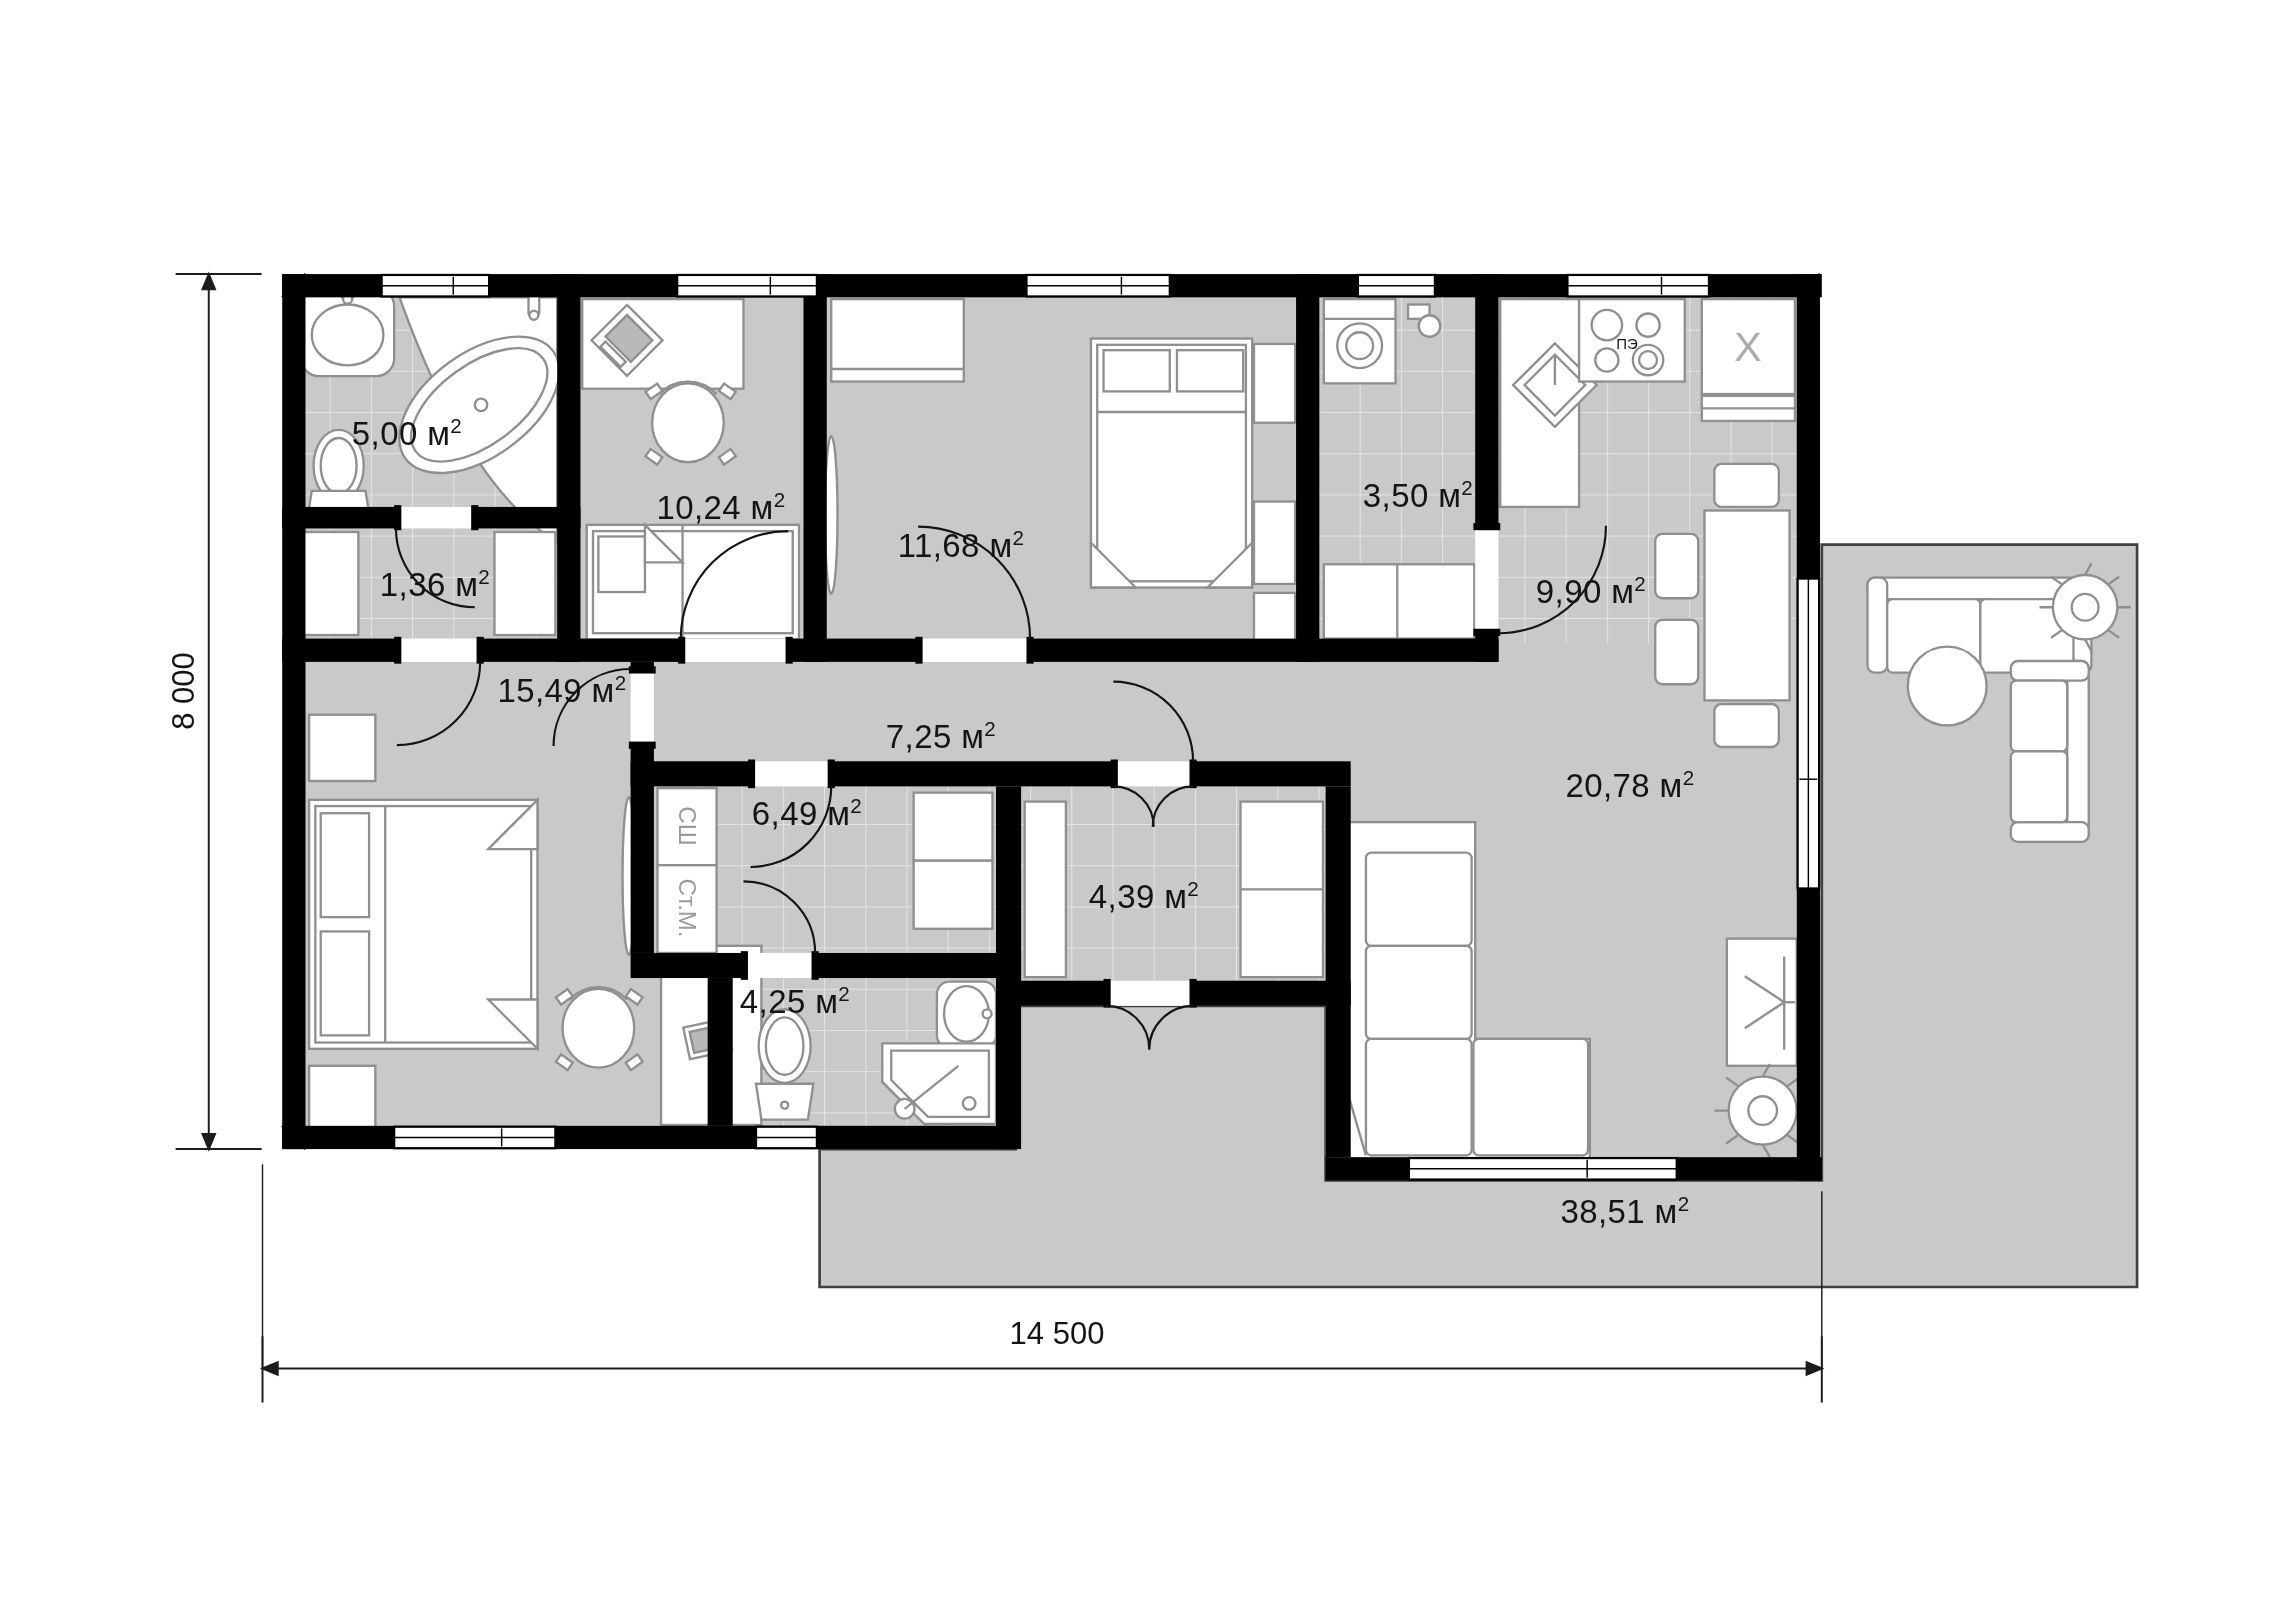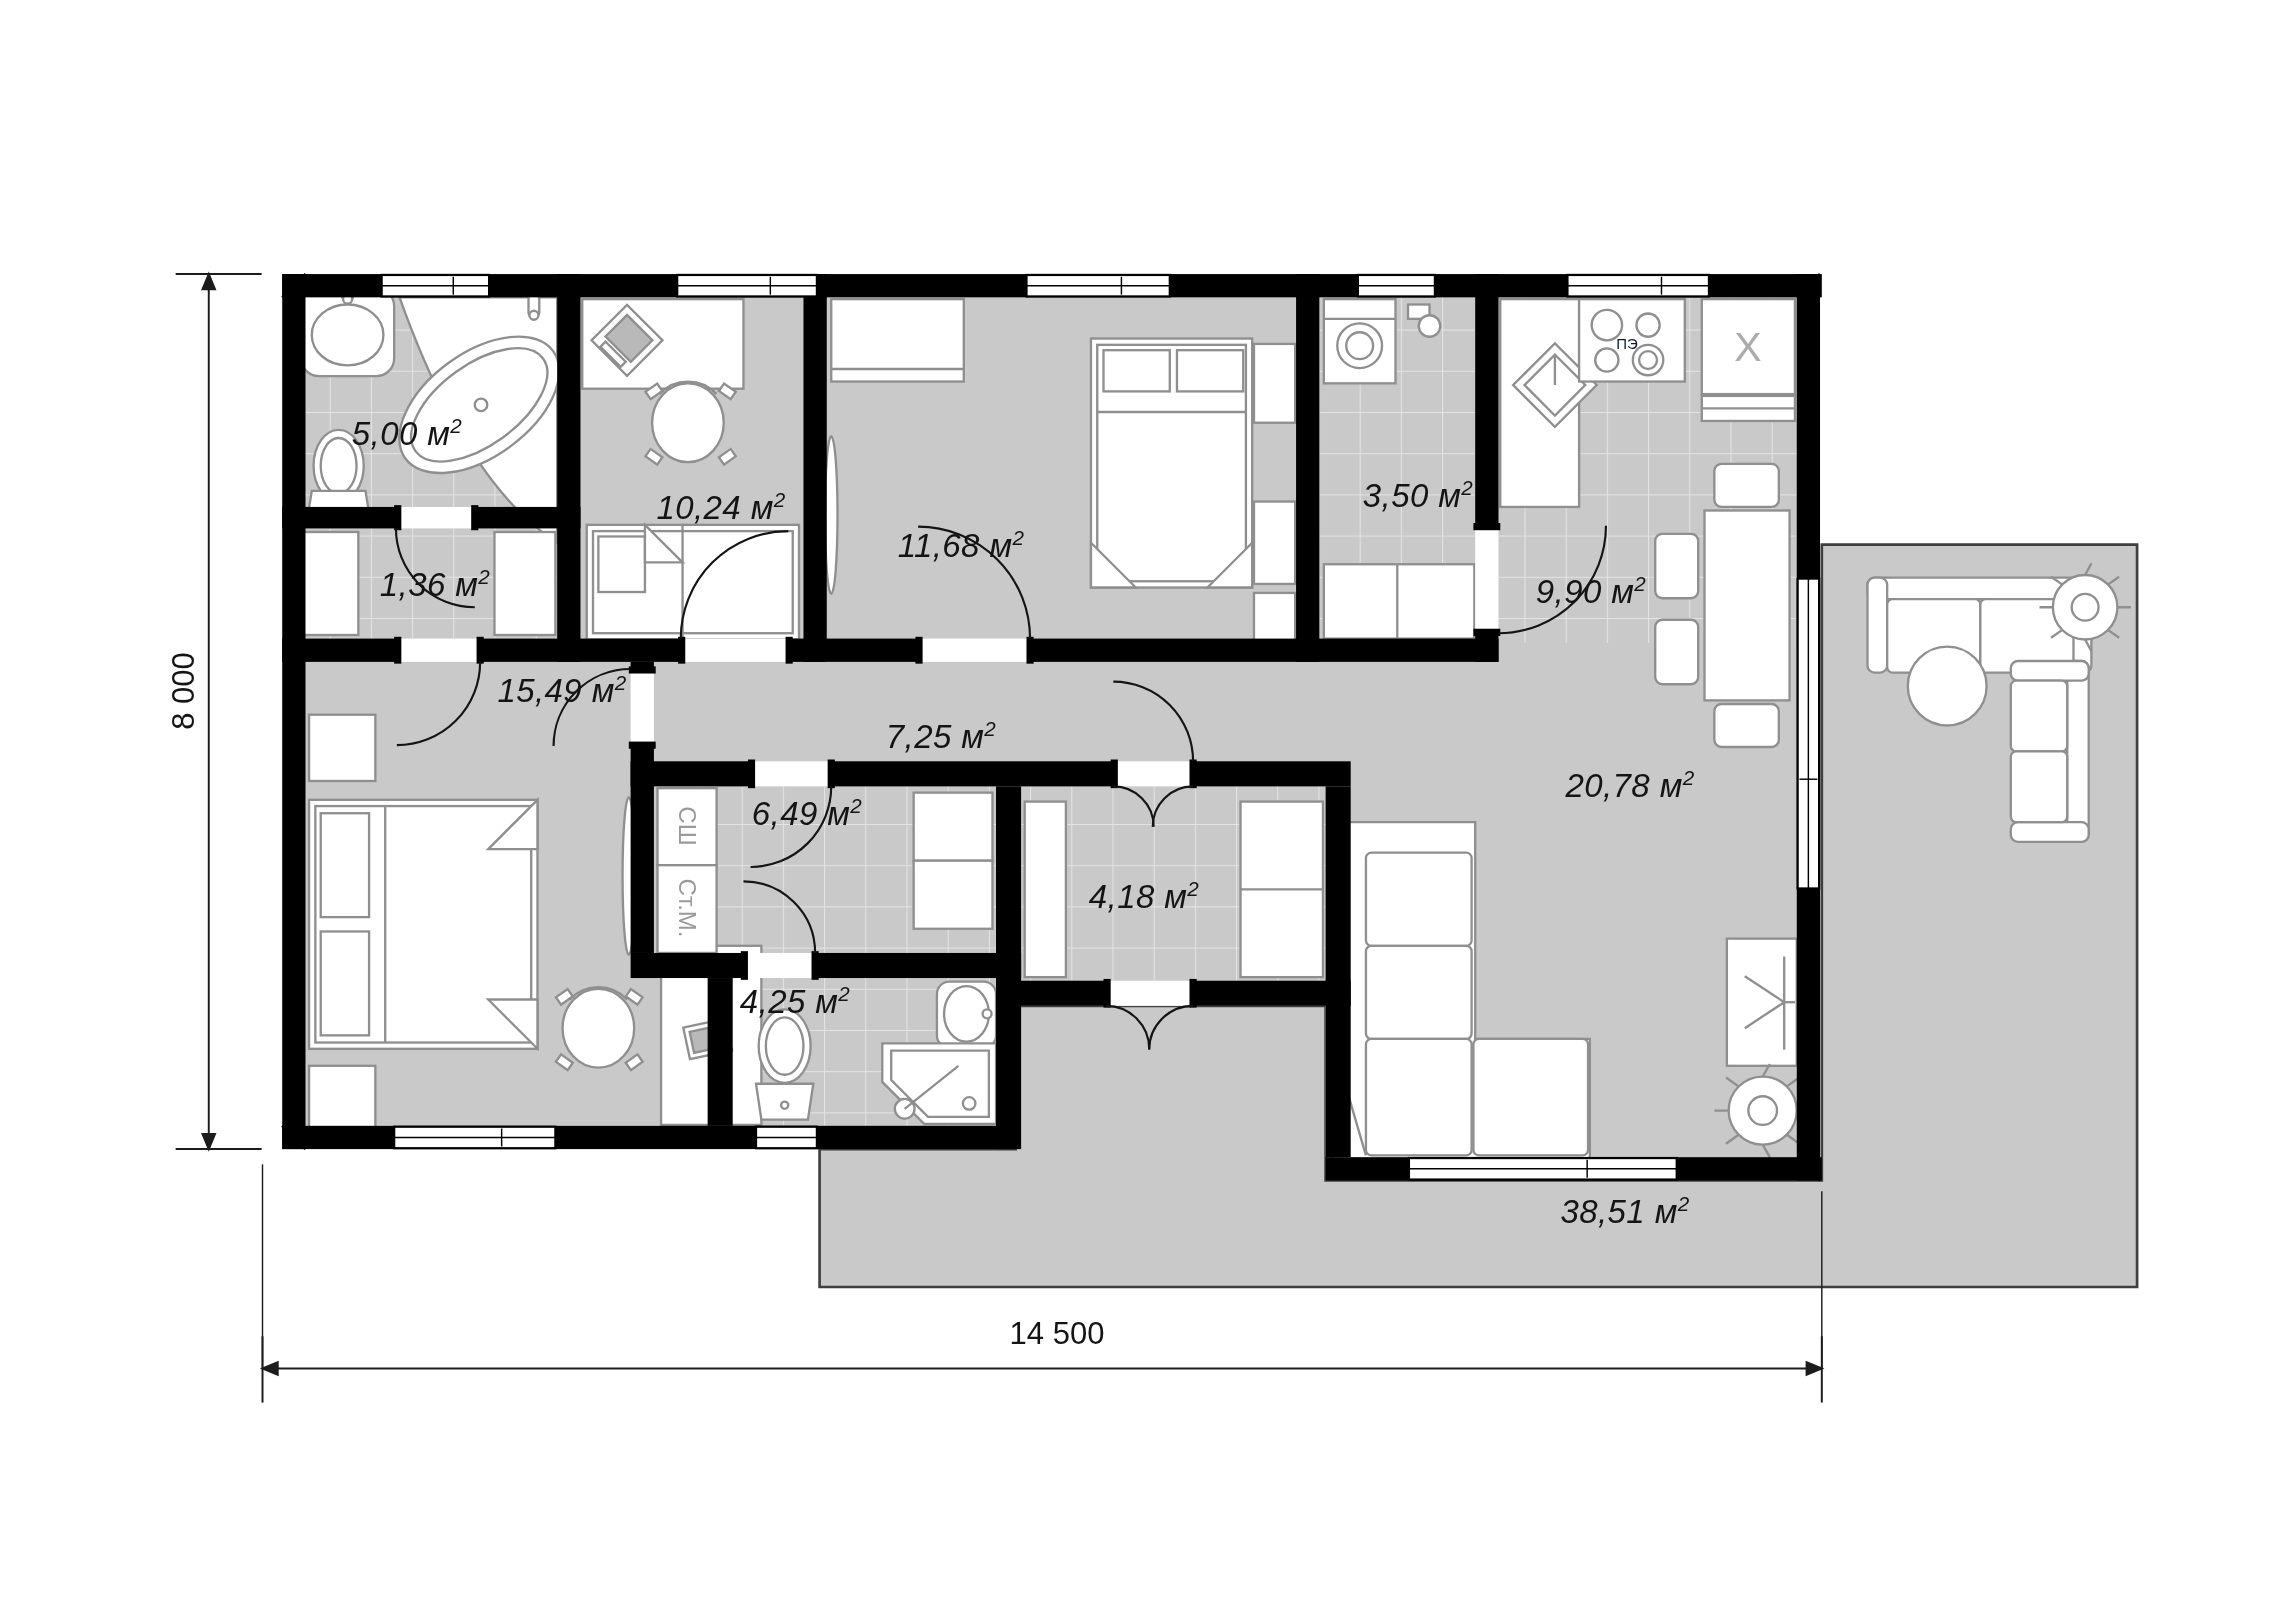--- a/index.html
+++ b/index.html
@@ -1,20 +1,20 @@
 <!DOCTYPE html>
 <html style="font-size:14.3px"><head>
 <meta charset="utf-8">
 <style>
   html,body{margin:0;padding:0;background:#ffffff;}
   #canvas{position:relative;width:2293px;height:1622px;background:#ffffff;overflow:hidden;
           font-family:"Liberation Sans", sans-serif;}
   #plan-svg{position:absolute;left:0;top:0;}
   .label{position:absolute;transform:translate(-50%,-50%);font-size:33px;color:#141414;
-         white-space:nowrap;letter-spacing:0.4px;font-style:italic;}
+         white-space:nowrap;letter-spacing:0.4px;}
   .label sup{font-size:20.6px;}
   .dim-label{position:absolute;transform:translate(-50%,-50%);font-size:31px;color:#141414;white-space:nowrap;}
   .dim-label.vertical{transform:translate(-50%,-50%) rotate(-90deg);}
   .cab-label{position:absolute;transform:translate(-50%,-50%) rotate(90deg);font-size:24px;color:#9a9a9a;white-space:nowrap;}
   .appl-label{position:absolute;transform:translate(-50%,-50%);color:#ababab;white-space:nowrap;}
   .appl-label.fridge{font-size:41px;}
   .appl-label.stove{font-size:15px;color:#0f172a;}
 </style>
 </head>
 <body>
@@ -401,21 +401,21 @@
 
 <div class="label" style="left:407px;top:433px"><span>5,00</span>&nbsp;<span>м</span><sup>2</sup></div>
 <div class="label" style="left:435px;top:584px"><span>1,36</span>&nbsp;<span>м</span><sup>2</sup></div>
 <div class="label" style="left:721px;top:507px"><span>10,24</span>&nbsp;<span>м</span><sup>2</sup></div>
 <div class="label" style="left:961px;top:545px"><span>11,68</span>&nbsp;<span>м</span><sup>2</sup></div>
 <div class="label" style="left:1418px;top:495px"><span>3,50</span>&nbsp;<span>м</span><sup>2</sup></div>
 <div class="label" style="left:1591px;top:591px"><span>9,90</span>&nbsp;<span>м</span><sup>2</sup></div>
 <div class="label" style="left:562px;top:690px"><span>15,49</span>&nbsp;<span>м</span><sup>2</sup></div>
 <div class="label" style="left:941px;top:736px"><span>7,25</span>&nbsp;<span>м</span><sup>2</sup></div>
 <div class="label" style="left:807px;top:813px"><span>6,49</span>&nbsp;<span>м</span><sup>2</sup></div>
-<div class="label" style="left:1144px;top:896px"><span>4,18</span>&nbsp;<span>м</span><sup>2</sup></div>
+<div class="label" style="left:1144px;top:896px"><span>4,39</span>&nbsp;<span>м</span><sup>2</sup></div>
 <div class="label" style="left:795px;top:1001px"><span>4,25</span>&nbsp;<span>м</span><sup>2</sup></div>
 <div class="label" style="left:1630px;top:785px"><span>20,78</span>&nbsp;<span>м</span><sup>2</sup></div>
 <div class="label" style="left:1625px;top:1211px"><span>38,51</span>&nbsp;<span>м</span><sup>2</sup></div>
 
 <div class="dim-label vertical" style="left:184px;top:691px"><span>8 000</span></div>
 <div class="dim-label" style="left:1057px;top:1334px"><span>14 500</span></div>
 
 <div class="cab-label" style="left:687px;top:826px"><span>СШ</span></div>
 <div class="cab-label" style="left:687px;top:908px"><span>Ст.М.</span></div>
 <div class="appl-label fridge" style="left:1748px;top:347px"><span>X</span></div>

